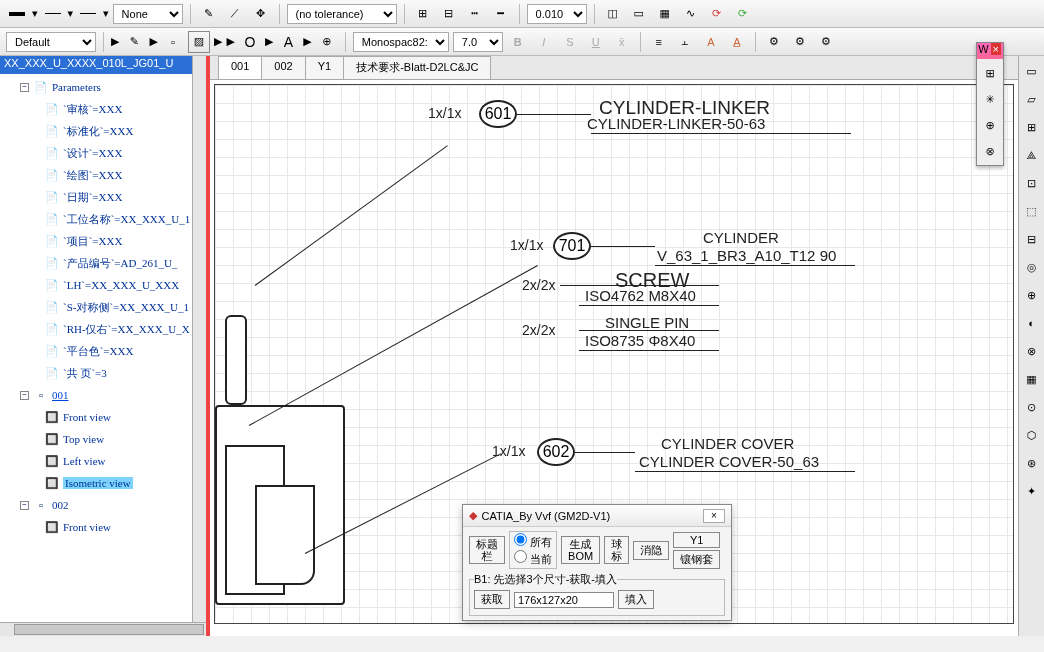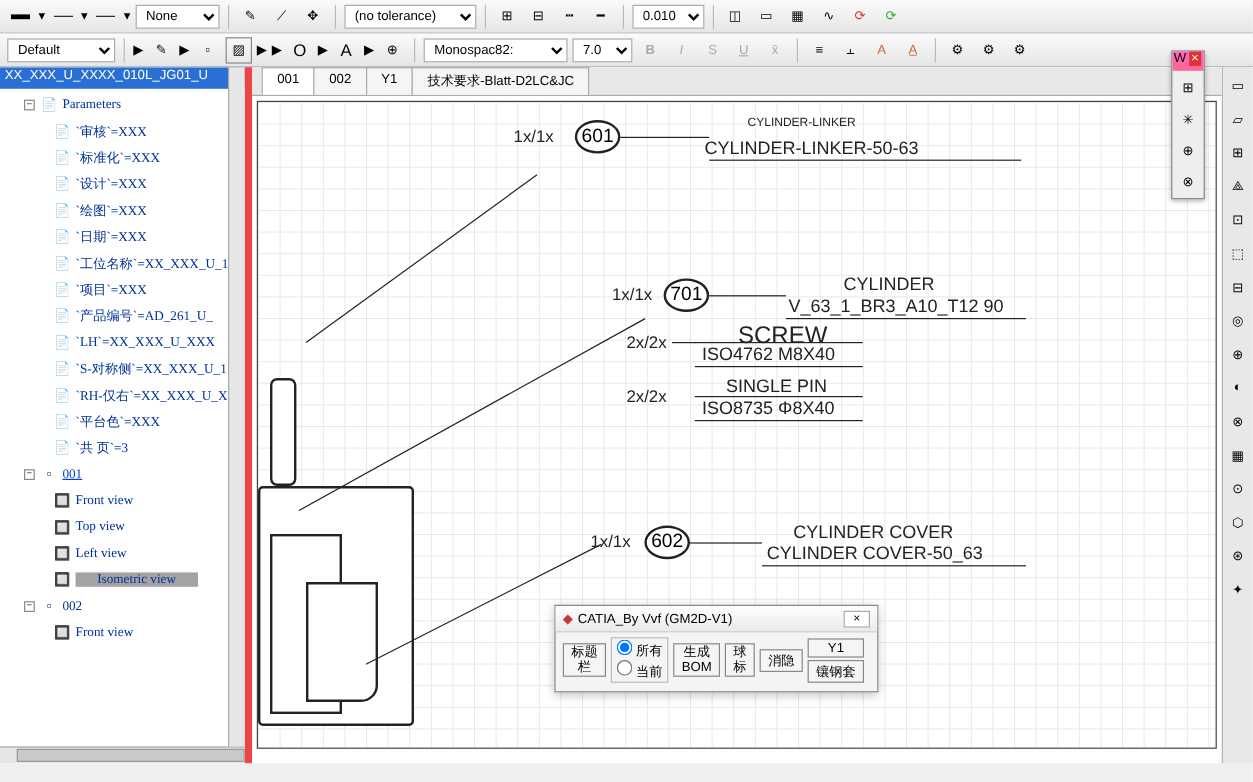--- a/index.html
+++ b/index.html
@@ -6,28 +6,28 @@
 body { background: #f0f0f0; width: 1044px; height: 652px; overflow: hidden; position: relative; }
 
 
 .toolbar-row { height: 28px; display: flex; align-items: center; gap: 4px; padding: 2px 6px; background: linear-gradient(#fafafa,#e6e6e6); border-bottom: 1px solid #bbb; }
 .tool-btn { width: 22px; height: 22px; border: 1px solid transparent; display: flex; align-items: center; justify-content: center; background: transparent; cursor: pointer; }
 .combo { height: 20px; border: 1px solid #aaa; background: #fff; font-size: 11px; padding: 0 4px; }
 .sep { width: 1px; height: 20px; background: #bbb; margin: 0 3px; }
 
 
 .main { display: flex; height: 580px; position: relative; }
-.tree-panel { width: 210px; background: #fff; border-right: 6px solid #ef4444; overflow: hidden; position: relative; }
+.tree-panel { width: 210px; background: #fff; border-right: 4px solid #ef4444; overflow: hidden; position: relative; }
 .tree-header { height: 18px; background: #2a6fd6; color: #fff; padding: 1px 4px; font-size: 11px; white-space: nowrap; overflow: hidden; }
 .tree-body { padding: 2px 0; }
 .tree-item { display: flex; align-items: center; height: 22px; padding-left: 20px; color: #002266; cursor: pointer; white-space: nowrap; }
 .tree-item.sub { padding-left: 44px; }
 .tree-item .ticon { width: 16px; height: 16px; margin-right: 3px; display: inline-flex; align-items: center; justify-content: center; }
 .tree-item .lbl { font-size: 11px; }
-.tree-item.sel .lbl { background: #a3a3a3; color: #000; padding: 0 18px; }
+.tree-item.sel .lbl { background: #7dd3fc; color: #000; padding: 0 2px; }
 .tree-item.blue .lbl { color: #003399; font-family: Liberation Serif, serif; }
 .expander { width: 9px; height: 9px; border: 1px solid #888; display: inline-flex; align-items: center; justify-content: center; font-size: 8px; line-height: 1; margin-right: 4px; background: #fff; }
 
 
 .canvas-wrap { flex: 1; position: relative; background: #fff; }
 .tabs { height: 24px; display: flex; gap: 0; background: #e8e8e8; border-bottom: 1px solid #aaa; padding-left: 8px; }
 .tab { padding: 3px 12px; border: 1px solid #aaa; border-bottom: none; background: #f5f5f5; margin-right: -1px; font-size: 11px; cursor: pointer; }
 .tab.active { background: #fff; }
 .canvas { position: relative; flex: 1; height: 540px; overflow: hidden; background-image:
   linear-gradient(#e8e8e8 1px, transparent 1px),
@@ -126,21 +126,21 @@
   <button class="tool-btn">
       <span style="font-size:14px">O</span>
     </button>
   <span>▶</span>
   <button class="tool-btn">
       <span style="font-size:14px">A</span>
     </button>
   <span>▶</span>
   <button class="tool-btn">⊕</button>
   <span class="sep"></span>
-  <select class="combo" style="width:120px"><option>Monospac82:</option></select>
+  <select class="combo" style="width:96px"><option>Monospac82:</option></select>
   <select class="combo" style="width:50px"><option>7.0</option></select>
   <button class="tool-btn" style="color:#aaa">
       <b>B</b>
     </button>
   <button class="tool-btn" style="color:#aaa">
       <i>I</i>
     </button>
   <button class="tool-btn" style="color:#aaa">S</button>
   <button class="tool-btn" style="color:#aaa">
       <u>U</u>
@@ -270,21 +270,21 @@
     <div class="canvas">
 
       <div class="partshape" style="left:10px; top:230px; width:22px; height:90px; border-radius:6px"></div>
       <div class="partshape" style="left:0px; top:320px; width:130px; height:200px; border-radius:4px"></div>
       <div class="partshape" style="left:10px; top:360px; width:60px; height:150px"></div>
       <div class="partshape" style="left:40px; top:400px; width:60px; height:100px; border-radius:0 0 14px 0"></div>
 
       <div class="anno" style="left:213px; top:20px">1x/1x</div>
       <div class="balloon" style="left:264px; top:15px">601</div>
       <div class="leader" style="left:302px; top:29px; width:74px"></div>
-      <div class="anno" style="left:408px; top:12px; font-size:10px">CYLINDER-LINKER</div>
+      <div class="anno" style="left:384px; top:12px; font-size:19px">CYLINDER-LINKER</div>
       <div class="anno" style="left:372px; top:30px; font-size:15px">CYLINDER-LINKER-50-63</div>
       <div class="underline" style="left:376px; top:48px; width:260px"></div>
       <div class="leader" style="left:40px; top:200px; width:238px; transform-origin:left; transform:rotate(-36deg)"></div>
 
       <div class="anno" style="left:295px; top:152px">1x/1x</div>
       <div class="balloon" style="left:338px; top:147px">701</div>
       <div class="leader" style="left:376px; top:161px; width:64px"></div>
       <div class="anno" style="left:488px; top:144px; font-size:15px">CYLINDER</div>
       <div class="anno" style="left:442px; top:162px; font-size:15px">V_63_1_BR3_A10_T12 90</div>
       <div class="underline" style="left:440px; top:180px; width:200px"></div>
@@ -360,14 +360,22 @@
       <button style="white-space:pre;line-height:1.1">球
 标</button>
       <div style="display:flex;flex-direction:column;gap:2px">
         <button>消隐</button>
       </div>
       <div style="display:flex;flex-direction:column;gap:2px">
         <button>Y1</button>
         <button>镶钢套</button>
       </div>
     </div>
+    <fieldset>
+      <legend>B1: 先选择3个尺寸-获取-填入</legend>
+      <div class="row">
+        <button>获取</button>
+        <input type="text" style="width: 100px;" value="176x127x20">
+        <button>填入</button>
+      </div>
+    </fieldset>
   </div>
 </div>
 
 </body></html>

